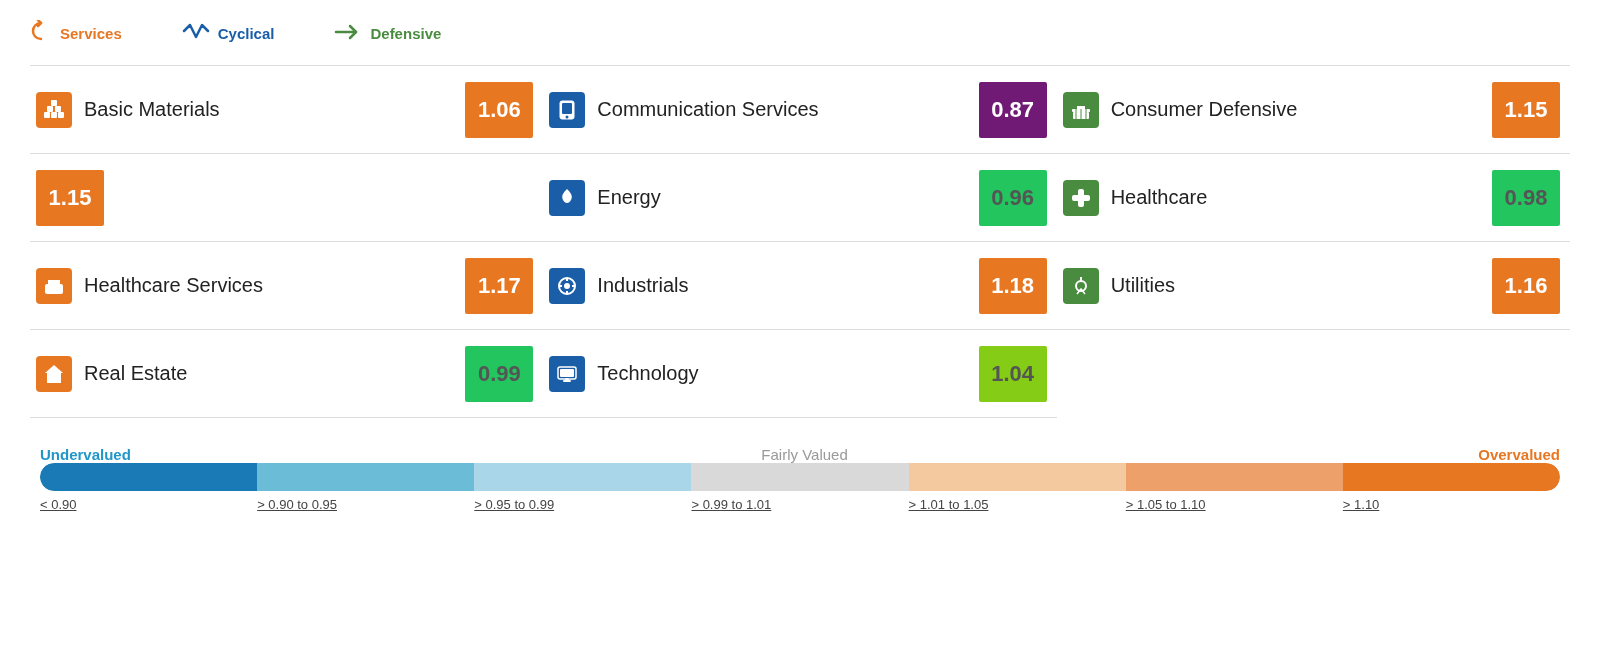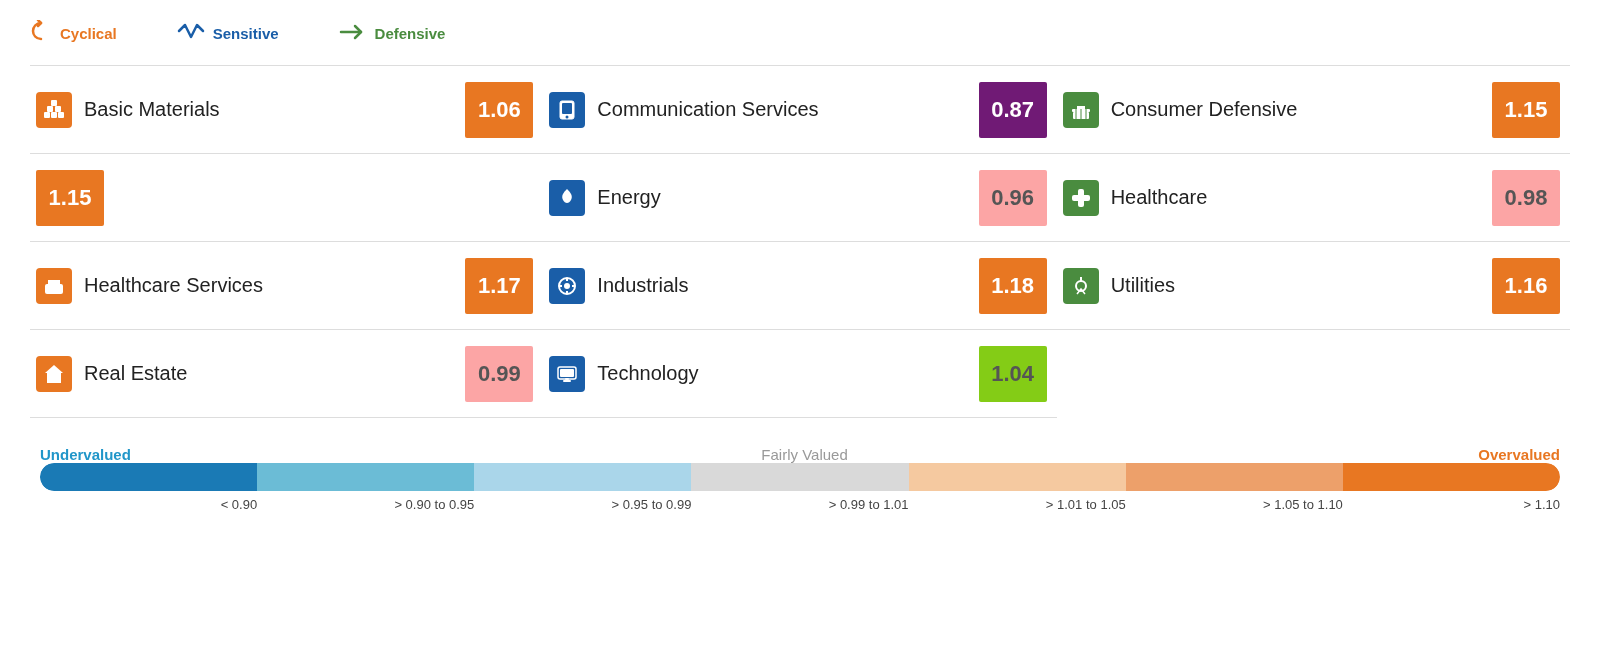--- a/index.html
+++ b/index.html
@@ -87,21 +87,21 @@
       justify-content: center;
       font-size: 22px;
       font-weight: bold;
       color: #fff;
       border-radius: 2px;
       flex-shrink: 0;
     }
 
     
     .val-deep-blue { background: #701a75; }  
-    .val-light-blue { background: #fca5a5; color: #555; } 
+    .val-light-blue { background: #22c55e; color: #555; } 
     .val-tan { background: #84cc16; color: #555; } 
     .val-orange { background: #e87722; } 
 
     
     .legend-bar-section {
       margin-top: 28px;
       padding: 0 10px;
     }
     .bar-labels-top {
       display: flex;
@@ -131,50 +131,51 @@
     }
     .bar-segment {
       flex: 1;
     }
     .bar-labels-bottom {
       display: flex;
       margin-top: 6px;
     }
     .bar-bottom-label {
       flex: 1;
-      text-align: right;
+      text-align: left;
       font-size: 13px;
       color: #444;
+      text-decoration: underline;
     }
 
     .empty-row {
       height: 88px;
     }
   </style>
 </head>
 <body>
 
 <div class="legend-row">
   <div class="legend-item cyclical-color">
     <span class="legend-icon">
       
       <svg width="22" height="22" viewBox="0 0 22 22">
         <path d="M11 3 C6 3 3 7 3 11 C3 15 6 19 11 19" stroke="#e87722" stroke-width="2.5" fill="none" stroke-linecap="round"></path>
         <polyline points="8,0 11,3 8,6" stroke="#e87722" stroke-width="2.5" fill="none" stroke-linecap="round" stroke-linejoin="round"></polyline>
       </svg>
     </span>
-    <span>Cyclical</span>
+    <span>Services</span>
   </div>
   <div class="legend-item sensitive-color">
     <span class="legend-icon">
       <svg width="28" height="22" viewBox="0 0 28 22">
         <polyline points="2,11 8,5 14,17 20,5 26,11" stroke="#1a5ea8" stroke-width="2.5" fill="none" stroke-linecap="round" stroke-linejoin="round"></polyline>
       </svg>
     </span>
-    <span>Sensitive</span>
+    <span>Cyclical</span>
   </div>
   <div class="legend-item defensive-color">
     <span class="legend-icon">
       <svg width="28" height="16" viewBox="0 0 28 16">
         <line x1="2" y1="8" x2="22" y2="8" stroke="#4a8c3f" stroke-width="2.5" stroke-linecap="round"></line>
         <polyline points="16,2 22,8 16,14" stroke="#4a8c3f" stroke-width="2.5" fill="none" stroke-linecap="round" stroke-linejoin="round"></polyline>
       </svg>
     </span>
     <span>Defensive</span>
   </div>

